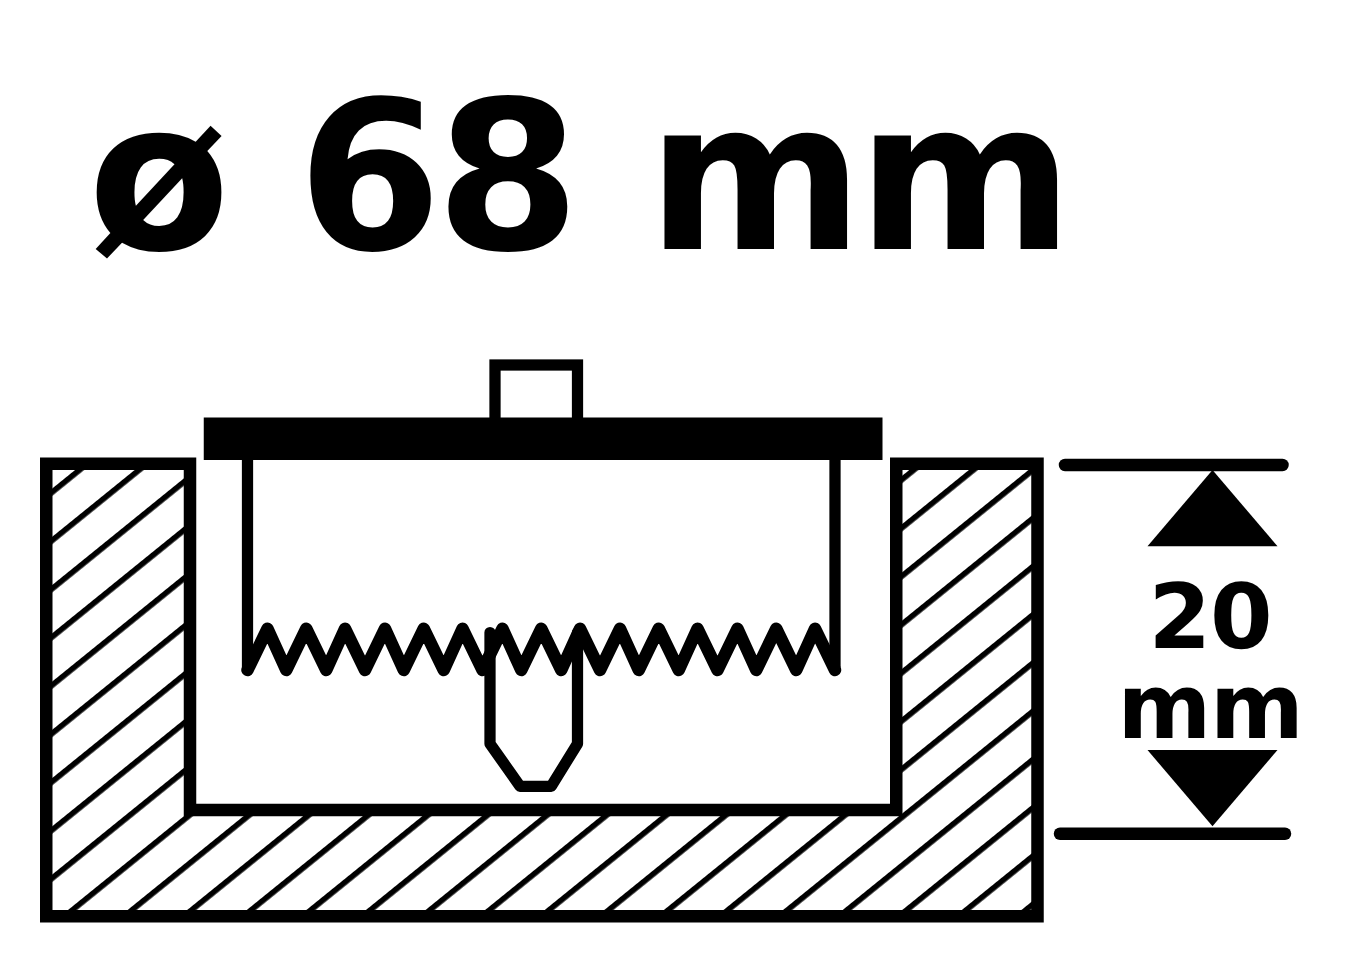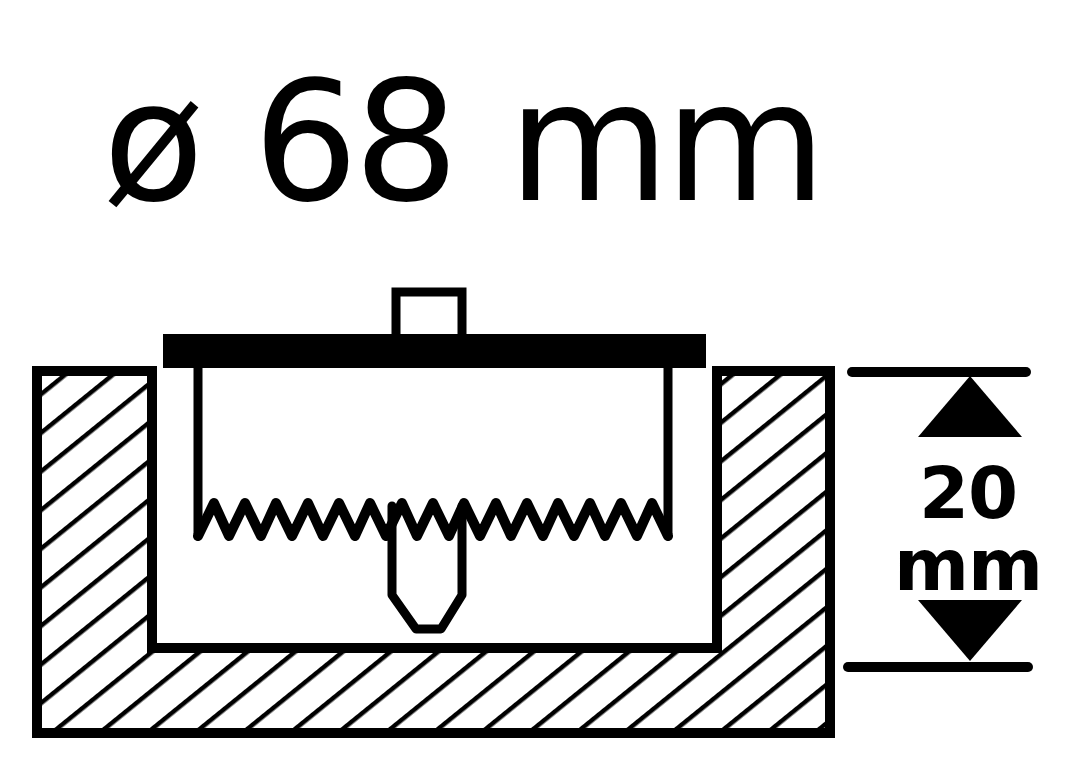--- a/index.html
+++ b/index.html
@@ -12,21 +12,21 @@
     overflow: hidden;
     font-family: "DejaVu Sans", "Liberation Sans", sans-serif;
   }
   .title {
     position: absolute;
     top: 60px;
     left: 0;
     width: 924px;
     text-align: center;
     font-size: 166px;
-    font-weight: normal;
+    font-weight: bold;
     letter-spacing: -5px;
     word-spacing: 6px;
     line-height: 1;
     color: #000000;
     white-space: nowrap;
   }
   .diagram-svg {
     position: absolute;
     left: 0;
     top: 0;

